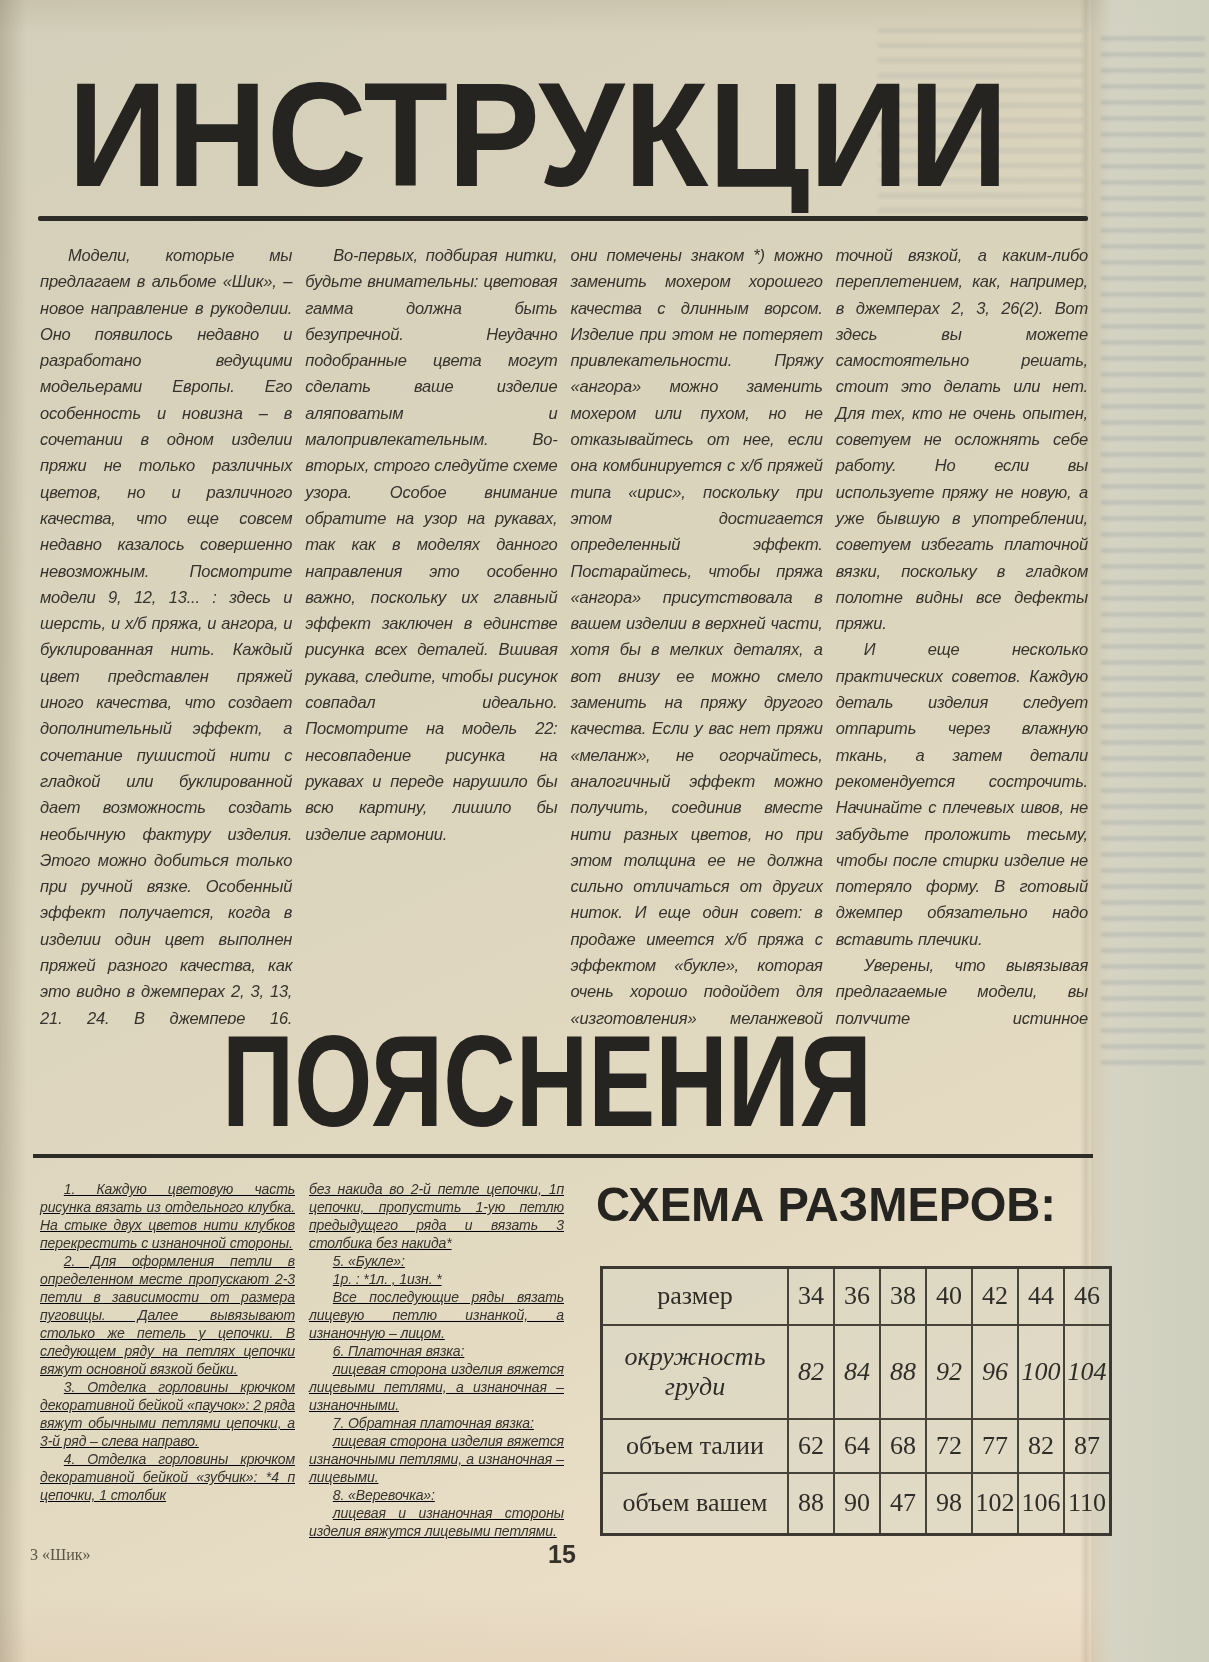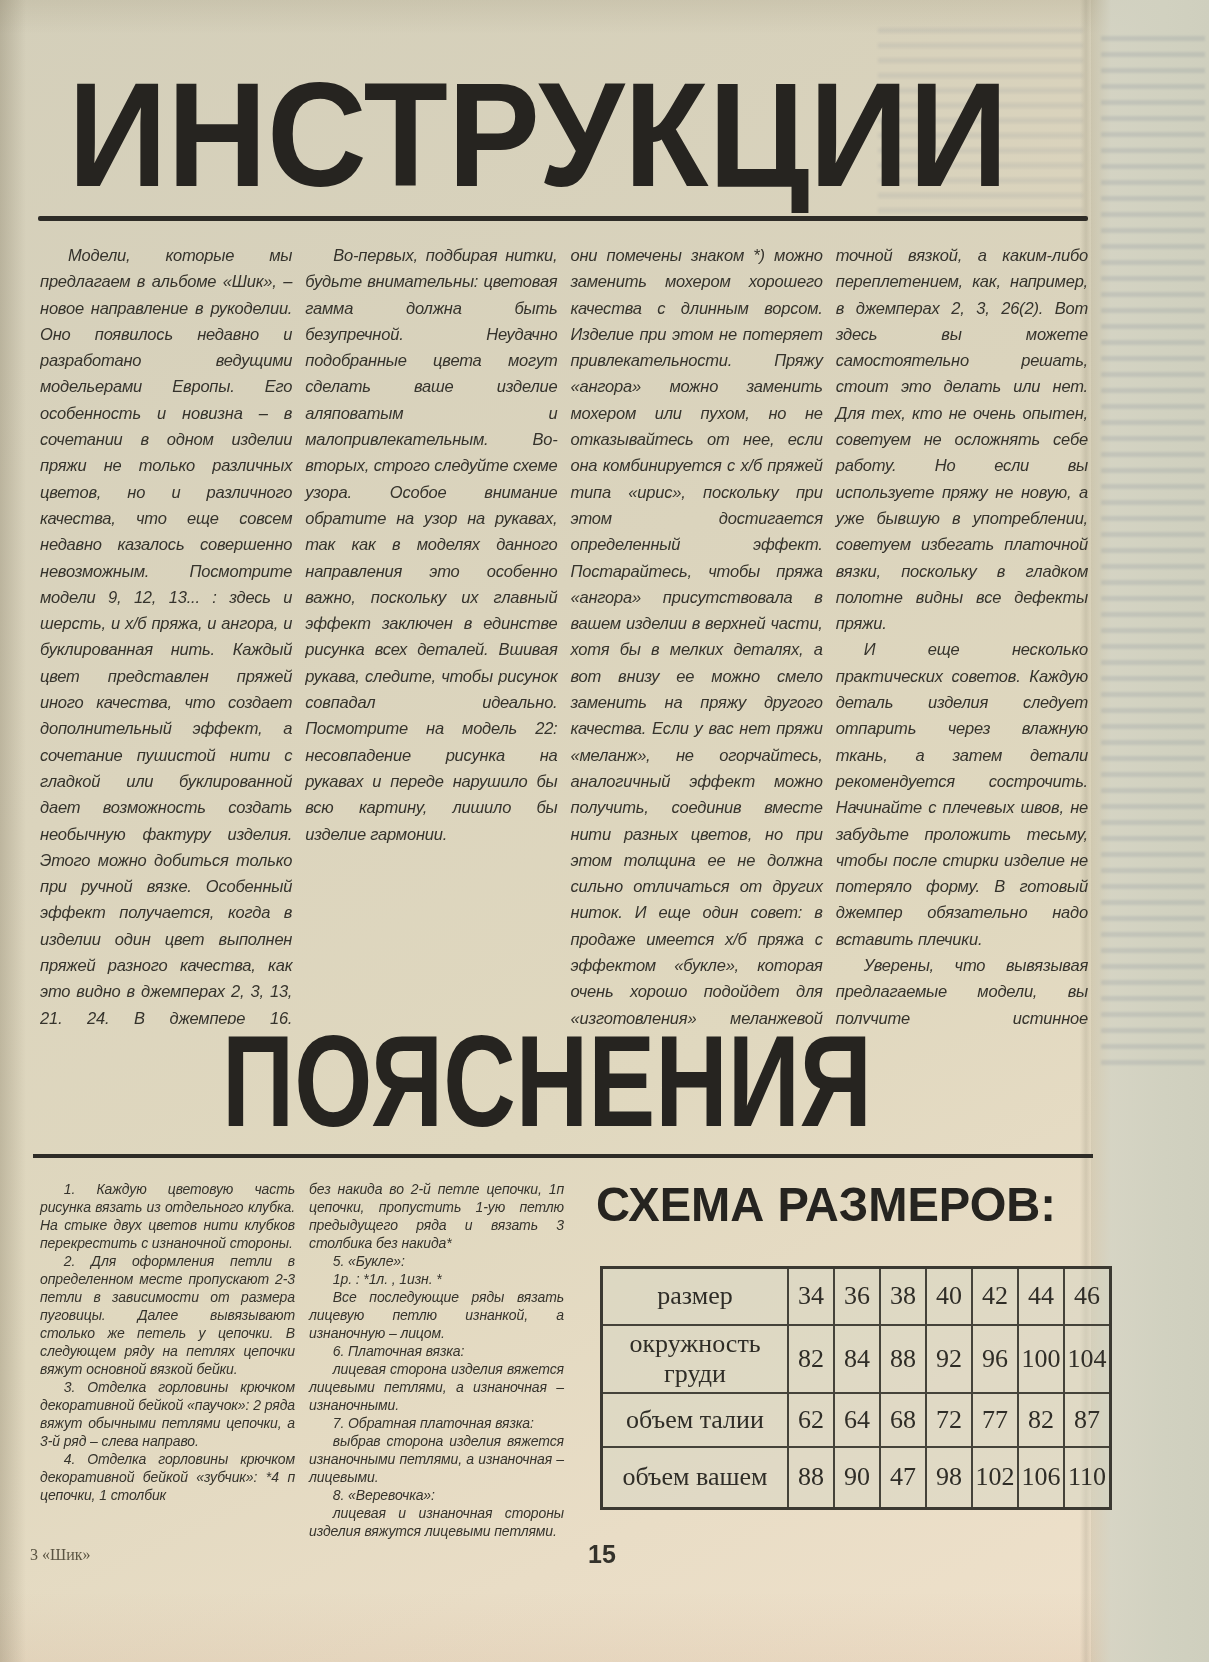--- a/index.html
+++ b/index.html
@@ -25,37 +25,37 @@
   .title-svg{position:absolute;left:68px;top:58px;}
   .rule-title{position:absolute;left:38px;top:216px;width:1050px;height:5px;background:#2e2c27;border-radius:2px;}
   .cols{position:absolute;left:40px;top:242px;width:1048px;height:782px;display:flex;gap:13px;overflow:hidden;}
   .col{flex:1 1 0;min-width:0;}
   .col p{margin:0;font-style:italic;font-size:16.5px;line-height:26.3px;letter-spacing:-0.2px;
     text-align:justify;color:#35332c;}
   p.indent{text-indent:1.7em;}
   .section-svg{position:absolute;left:222px;top:1010px;}
   .rule-section{position:absolute;left:33px;top:1154px;width:1060px;height:4px;background:#2e2c27;}
   .notes{position:absolute;left:40px;top:1180px;width:524px;display:flex;gap:14px;}
-  .ncol{flex:1 1 0;min-width:0;}
+  .ncol{flex:1 1 0;min-width:0;text-decoration:underline;}
   .ncol p{margin:0;font-style:italic;font-size:14px;line-height:18px;letter-spacing:-0.1px;
     text-align:justify;color:#35332c;}
   .chart-title-svg{position:absolute;left:596px;top:1176px;}
   table.size{position:absolute;left:600px;top:1266px;border-collapse:collapse;
     border:3px solid #3b3932;background:rgba(210,212,196,.4);}
   table.size td{border:2px solid #45433a;font-family:"Liberation Serif",serif;font-size:26px;
     color:#2f2d27;text-align:center;vertical-align:middle;padding:0 1px;}
   table.size td.lbl{width:182px;line-height:30px;}
   table.size td.val{width:42px;}
   table.size tr:nth-child(1){height:57px;}
-  table.size tr:nth-child(2){height:68px;}
+  table.size tr:nth-child(2){height:94px;font-style:italic;}
   table.size tr:nth-child(3){height:54px;}
   table.size tr:nth-child(4){height:62px;}
   .footer-sig{position:absolute;left:30px;top:1546px;font-family:"Liberation Serif",serif;
     font-size:16px;color:#5a5442;}
-  .page-num{position:absolute;left:588px;top:1540px;font-weight:bold;font-size:25px;color:#34322b;}
+  .page-num{position:absolute;left:548px;top:1540px;font-weight:bold;font-size:25px;color:#34322b;}
 </style>
 </head>
 <body>
 
 <div class="page">
 
   <div class="ghost"></div>
   <div class="ghost-lines"></div>
   <div class="showthrough"></div>
   <div class="fold"></div>
@@ -95,21 +95,21 @@
         <p class="indent">4. Отделка горловины крючком декоративной бейкой «зубчик»: *4 п цепочки, 1 столбик</p>
       </div>
       <div class="ncol">
         <p>без накида во 2-й петле цепочки, 1п цепочки, пропустить 1-ую петлю предыдущего ряда и вязать 3 столбика без накида*</p>
         <p class="indent">5. «Букле»:</p>
         <p class="indent">1р. : *1л. , 1изн. *</p>
         <p class="indent">Все последующие ряды вязать лицевую петлю изнанкой, а изнаночную – лицом.</p>
         <p class="indent">6. Платочная вязка:</p>
         <p class="indent">лицевая сторона изделия вяжется лицевыми петлями, а изнаночная – изнаночными.</p>
         <p class="indent">7. Обратная платочная вязка:</p>
-        <p class="indent">выбрав сторона изделия вяжется изнаночными петлями, а изнаночная – лицевыми.</p>
+        <p class="indent">лицевая сторона изделия вяжется изнаночными петлями, а изнаночная – лицевыми.</p>
         <p class="indent">8. «Веревочка»:</p>
         <p class="indent">лицевая и изнаночная стороны изделия вяжутся лицевыми петлями.</p>
       </div>
     </div>
 
   <svg class="chart-title-svg" width="470" height="58" viewBox="0 0 470 58">
     <text x="0" y="45" font-size="48" textLength="460" lengthAdjust="spacingAndGlyphs">СХЕМА  РАЗМЕРОВ:</text>
   </svg>
 
   <table class="size">

